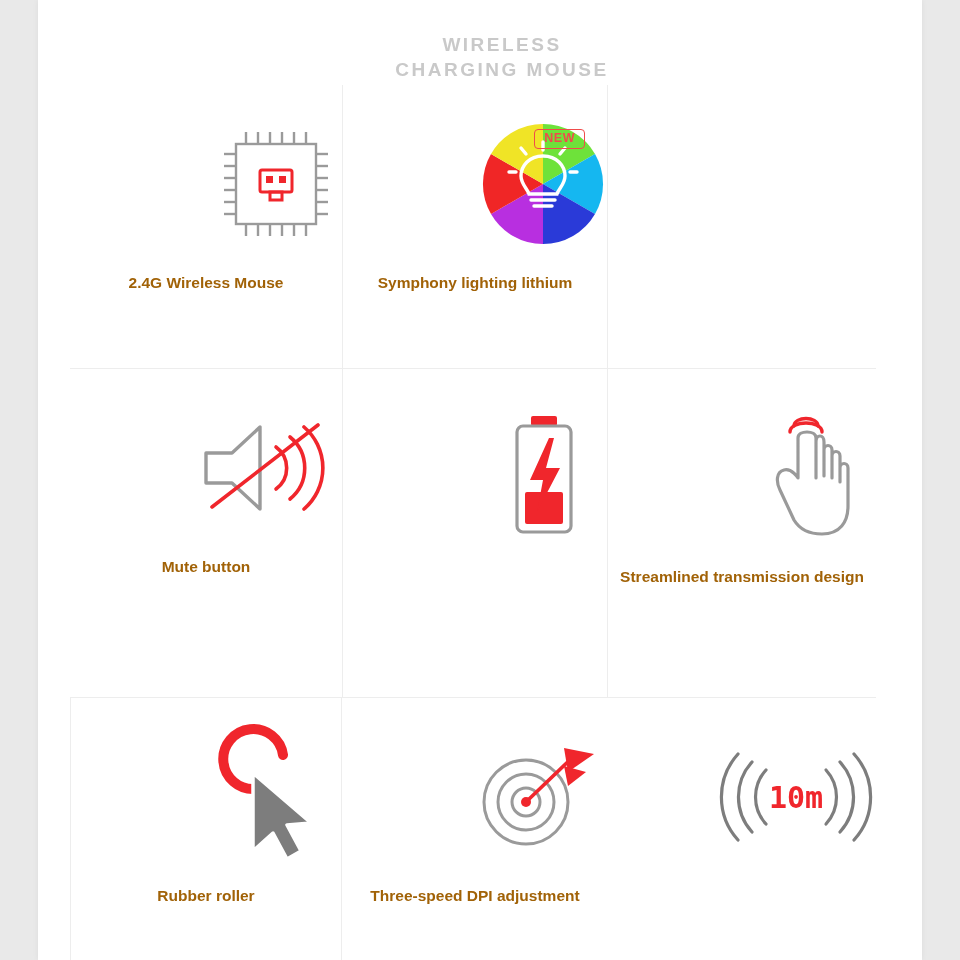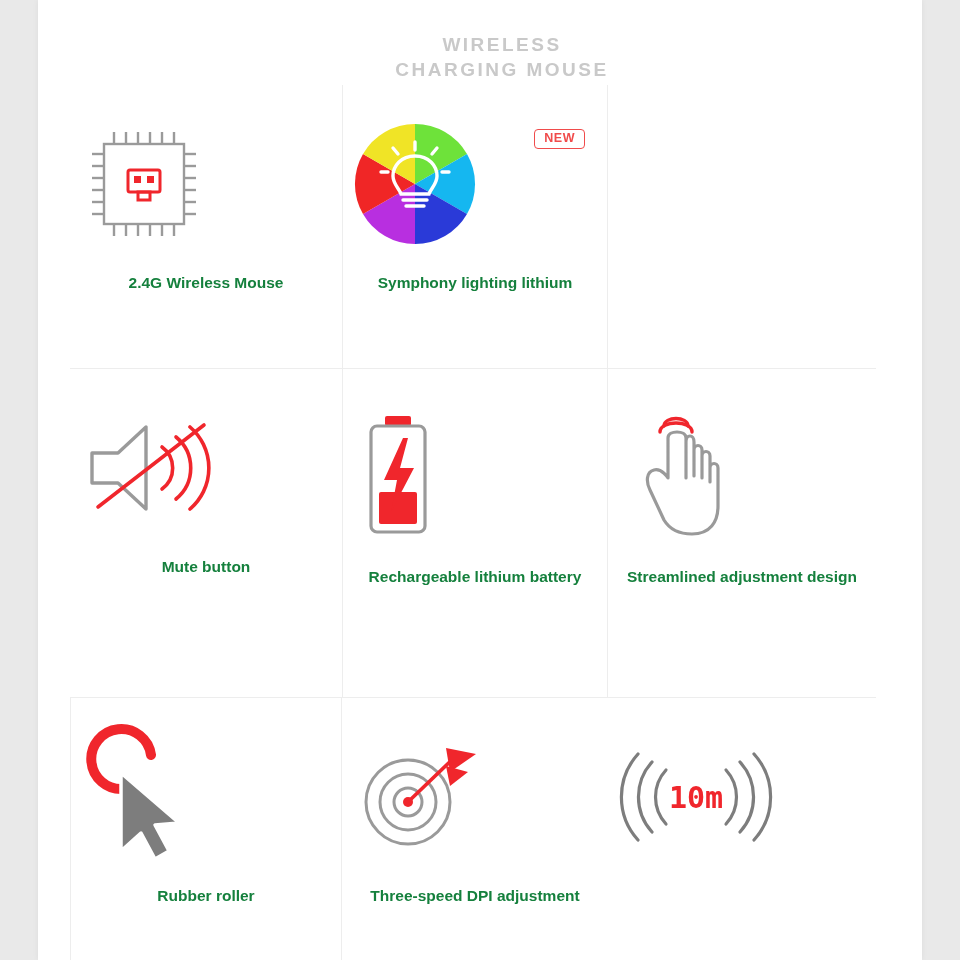--- a/index.html
+++ b/index.html
@@ -53,35 +53,35 @@
     position: relative;
     box-sizing: border-box;
   }
   
   .cell.c-mid { border-left: 1px solid #ededed; border-right: 1px solid #ededed; }
   .r-mid { border-top: 1px solid #ededed; }
   .r-bot { border-top: 1px solid #ededed; }
 
   .icon-wrap {
     position: absolute;
-    left: 8px; right: 0;
+    left: 16px; right: 0;
     top: 14px;
     height: 170px;
     display: flex;
     align-items: center;
-    justify-content: flex-start;
+    justify-content: flex-end;
   }
   .cell-label {
     position: absolute;
     left: 0; right: 0;
     top: 188px;
     text-align: center;
     font-size: 15.5px;
     font-weight: bold;
-    color: #15803d;
+    color: #a16207;
     line-height: 20px;
   }
   .cell.shift-down .icon-wrap { top: 24px; }
   .cell.shift-down .cell-label { top: 198px; }
 
   .badge-new {
     position: absolute;
     right: 22px;
     top: 44px;
     border: 1.6px solid #f04b4b;
@@ -209,32 +209,31 @@
 
     <div class="cell c-mid r-mid shift-down">
       <div class="icon-wrap">
         <svg width="110" height="140" viewBox="0 0 110 140">
           <rect x="34" y="8" width="26" height="10" rx="2" fill="#f0262c"></rect>
           <rect x="20" y="18" width="54" height="106" rx="6" fill="none" stroke="#9a9a9a" stroke-width="3.2"></rect>
           <rect x="28" y="84" width="38" height="32" rx="2" fill="#f0262c"></rect>
           <path d="M52 30 L33 72 L46 72 L40 104 L63 60 L49 60 L57 30 Z" fill="#f0262c"></path>
         </svg>
       </div>
-      <div class="cell-label">Rechargeable lithium battery</div>
     </div>
 
     <div class="cell r-mid shift-down">
       <div class="icon-wrap">
         <svg width="130" height="140" viewBox="0 0 130 140">
           <path d="M48 18 C48 8 72 8 72 18" fill="none" stroke="#f0262c" stroke-width="3.4" stroke-linecap="round"></path>
           <path d="M44 24 C44 12 76 12 76 24" fill="none" stroke="#f0262c" stroke-width="3.4" stroke-linecap="round"></path>
           <path d="M52 30 L52 70 C52 70 46 60 38 62 C30 64 30 74 34 82 L48 112 C54 122 64 126 76 126 C94 126 102 114 102 98 L102 60 C102 54 94 54 94 60 L94 74 L94 48 C94 42 86 42 86 48 L86 70 L86 42 C86 36 78 36 78 42 L78 68 L78 34 C78 26 70 26 70 34 L70 70 L70 30 C70 22 52 22 52 30 Z" fill="#ffffff" stroke="#9a9a9a" stroke-width="3.2" stroke-linejoin="round"></path>
         </svg>
       </div>
-      <div class="cell-label">Streamlined adjustment design</div>
+      <div class="cell-label">Streamlined transmission design</div>
     </div>
 
     <div class="cell c-mid r-bot">
       <div class="icon-wrap">
         <svg width="130" height="140" viewBox="0 0 130 140">
           <path d="M72 28 A30 30 0 1 0 44 62" fill="none" stroke="#f0262c" stroke-width="10" stroke-linecap="round"></path>
           <path d="M42 46 L42 124 L62 106 L76 132 L90 124 L76 98 L100 96 Z" fill="#7d7d7d" stroke="#ffffff" stroke-width="3.5" stroke-linejoin="round"></path>
         </svg>
       </div>
       <div class="cell-label">Rubber roller</div>

